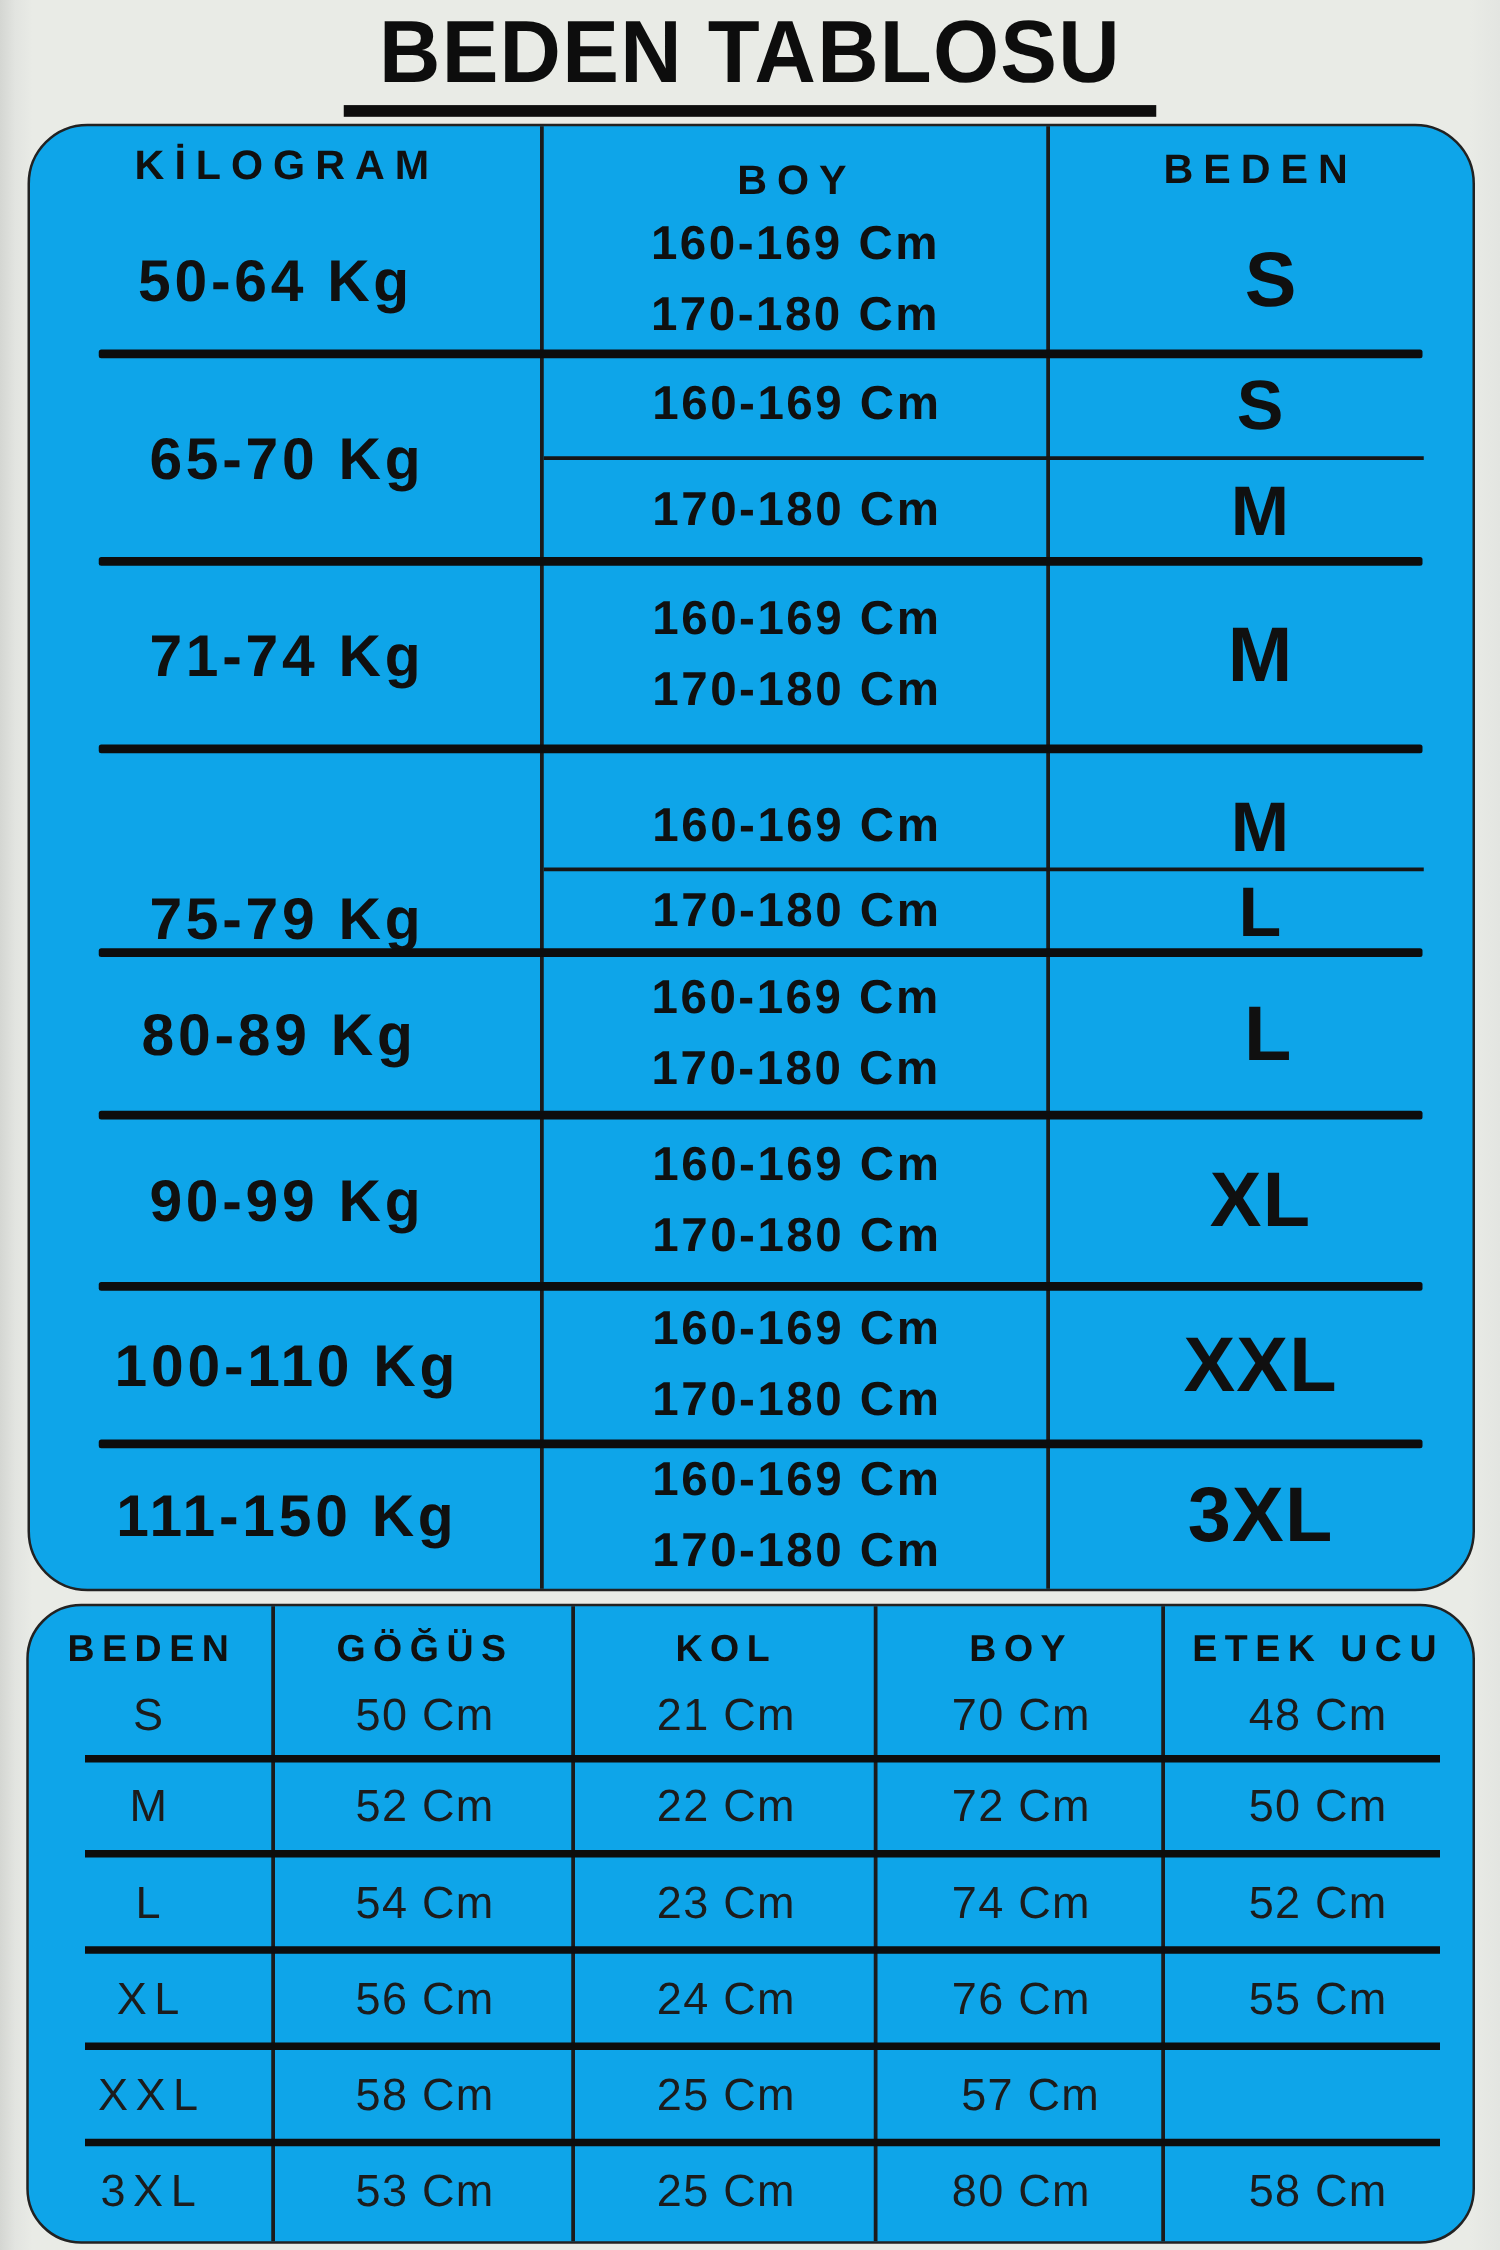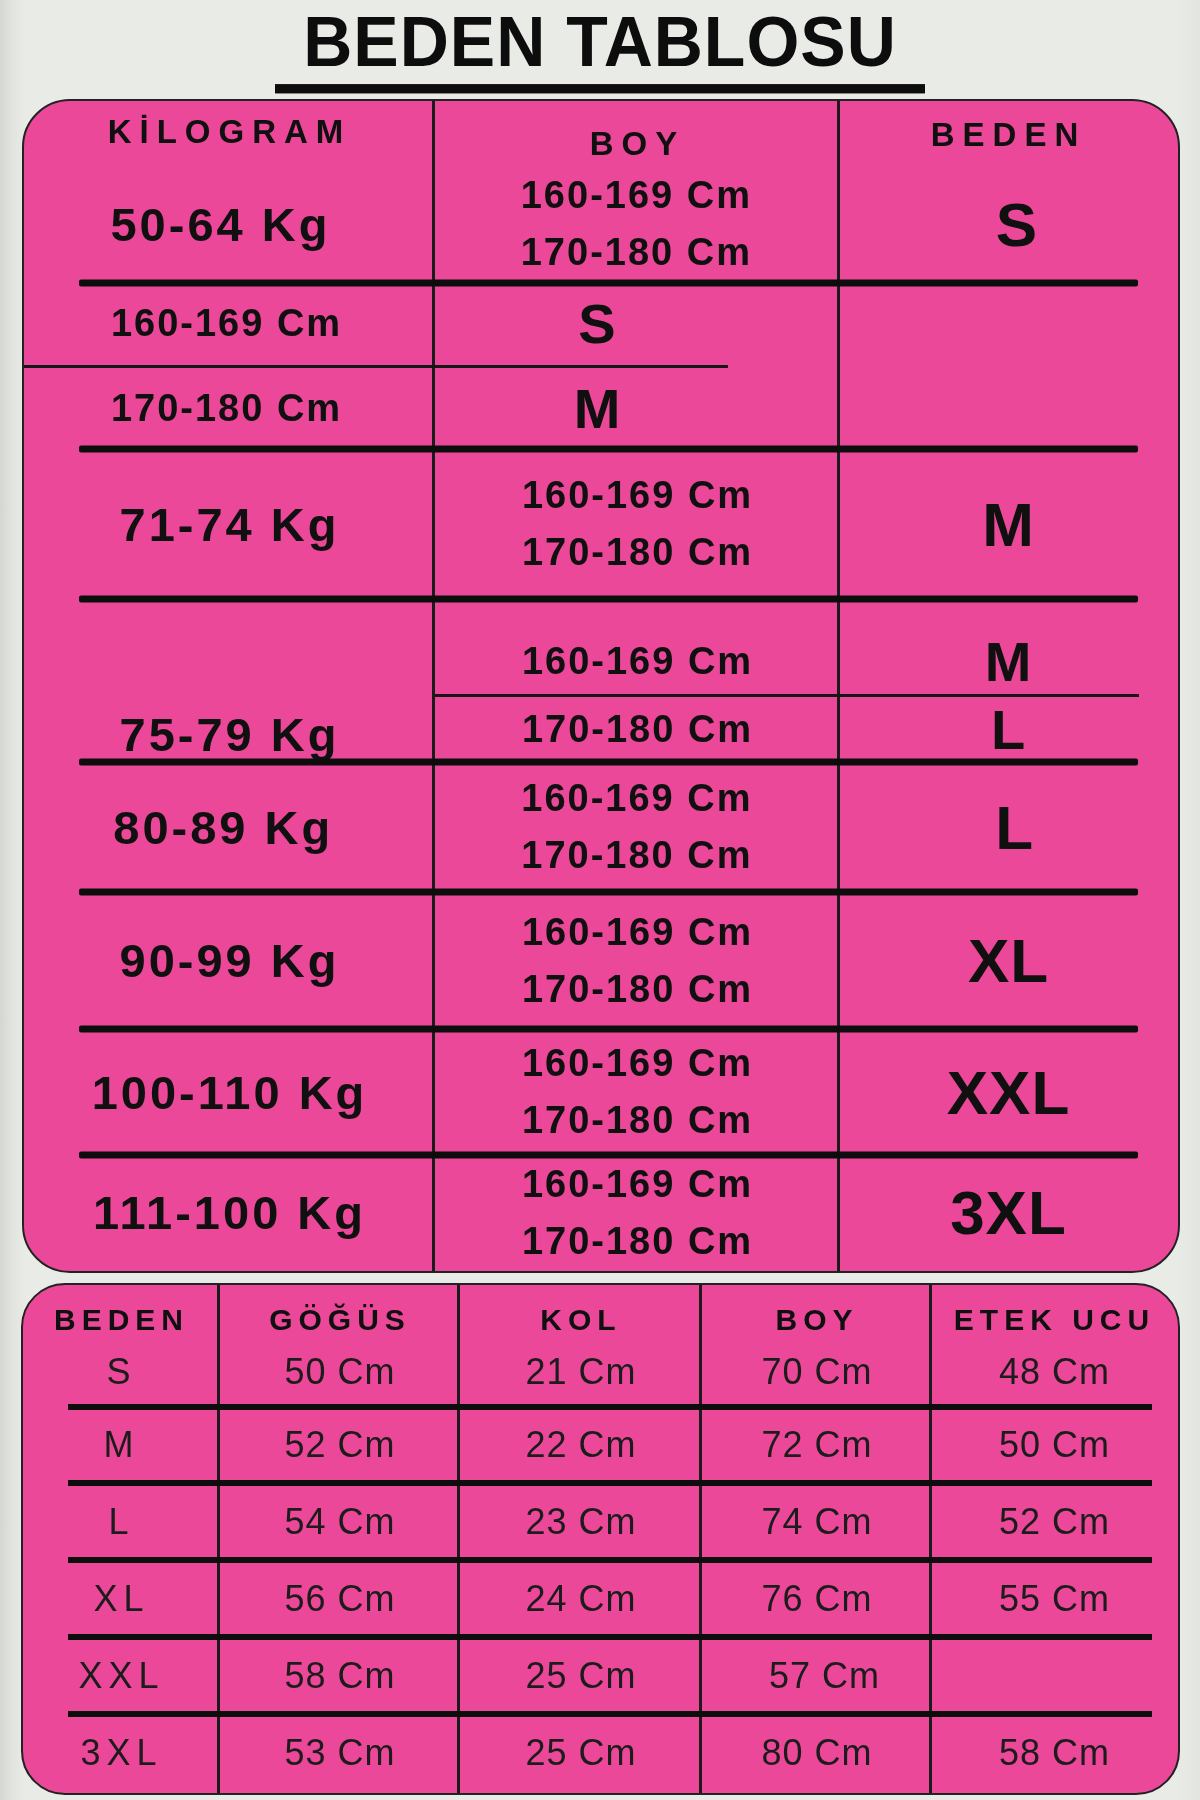--- a/index.html
+++ b/index.html
@@ -9,21 +9,21 @@
     font-family:"Liberation Sans","DejaVu Sans",sans-serif;
     color:#141414;
   }
   .title-wrap{position:absolute;top:4px;left:0;width:100%;text-align:center;}
   .title{
     display:inline-block;font-size:68px;font-weight:700;letter-spacing:1px;
     line-height:1.08;color:#0d0d0d;border-bottom:9px solid #0d0d0d;
     padding:0 28px 4px 28px;transform:scaleY(1.04);transform-origin:top;
   }
   .panel{
-    position:absolute;background:#ec4899;border:2.5px solid #222;
+    position:absolute;background:#0ea5e9;border:2.5px solid #222;
     box-sizing:border-box;
   }
   #weight-table{left:22px;top:99px;width:1158px;height:1174px;border-radius:48px;}
   #measure-table{left:21px;top:1283px;width:1159px;height:512px;border-radius:44px;}
   .vline{position:absolute;top:0;bottom:0;width:2.5px;background:#1b1b1b;}
   .thick{position:absolute;height:7px;background:#0d0d0d;left:55px;right:40px;transform:translateY(-50%);border-radius:2px;}
   .thick2{position:absolute;height:6px;background:#0d0d0d;left:45px;right:26px;transform:translateY(-50%);}
 
   
   .t1-head{position:absolute;font-weight:700;letter-spacing:8px;font-size:33px;text-align:center;color:#101010;}
@@ -76,20 +76,23 @@
         </div>
         <div class="cell boy-cell">
           <div class="boy-line">160-169 Cm</div>
           <div class="boy-line">170-180 Cm</div>
         </div>
         <div class="cell size-cell">
           <div class="size-label">S</div>
         </div>
       </div>
       <div class="t1-row" style="height: 166px;">
+        <div class="cell kg-cell">
+          <div class="kg-label">65-70 Kg</div>
+        </div>
         <div class="rightpart">
           <div class="half">
             <div class="boy-half">
               <div class="boy-line">160-169 Cm</div>
             </div>
             <div class="size-half">
               <div class="size-label">S</div>
             </div>
           </div>
           <div class="subline"></div>
@@ -170,21 +173,21 @@
         <div class="cell boy-cell">
           <div class="boy-line">160-169 Cm</div>
           <div class="boy-line">170-180 Cm</div>
         </div>
         <div class="cell size-cell">
           <div class="size-label">XXL</div>
         </div>
       </div>
       <div class="t1-row" style="height: 115px;">
         <div class="cell kg-cell">
-          <div class="kg-label">111-100 Kg</div>
+          <div class="kg-label">111-150 Kg</div>
         </div>
         <div class="cell boy-cell">
           <div class="boy-line">160-169 Cm</div>
           <div class="boy-line">170-180 Cm</div>
         </div>
         <div class="cell size-cell">
           <div class="size-label">3XL</div>
         </div>
       </div>
     </div>

